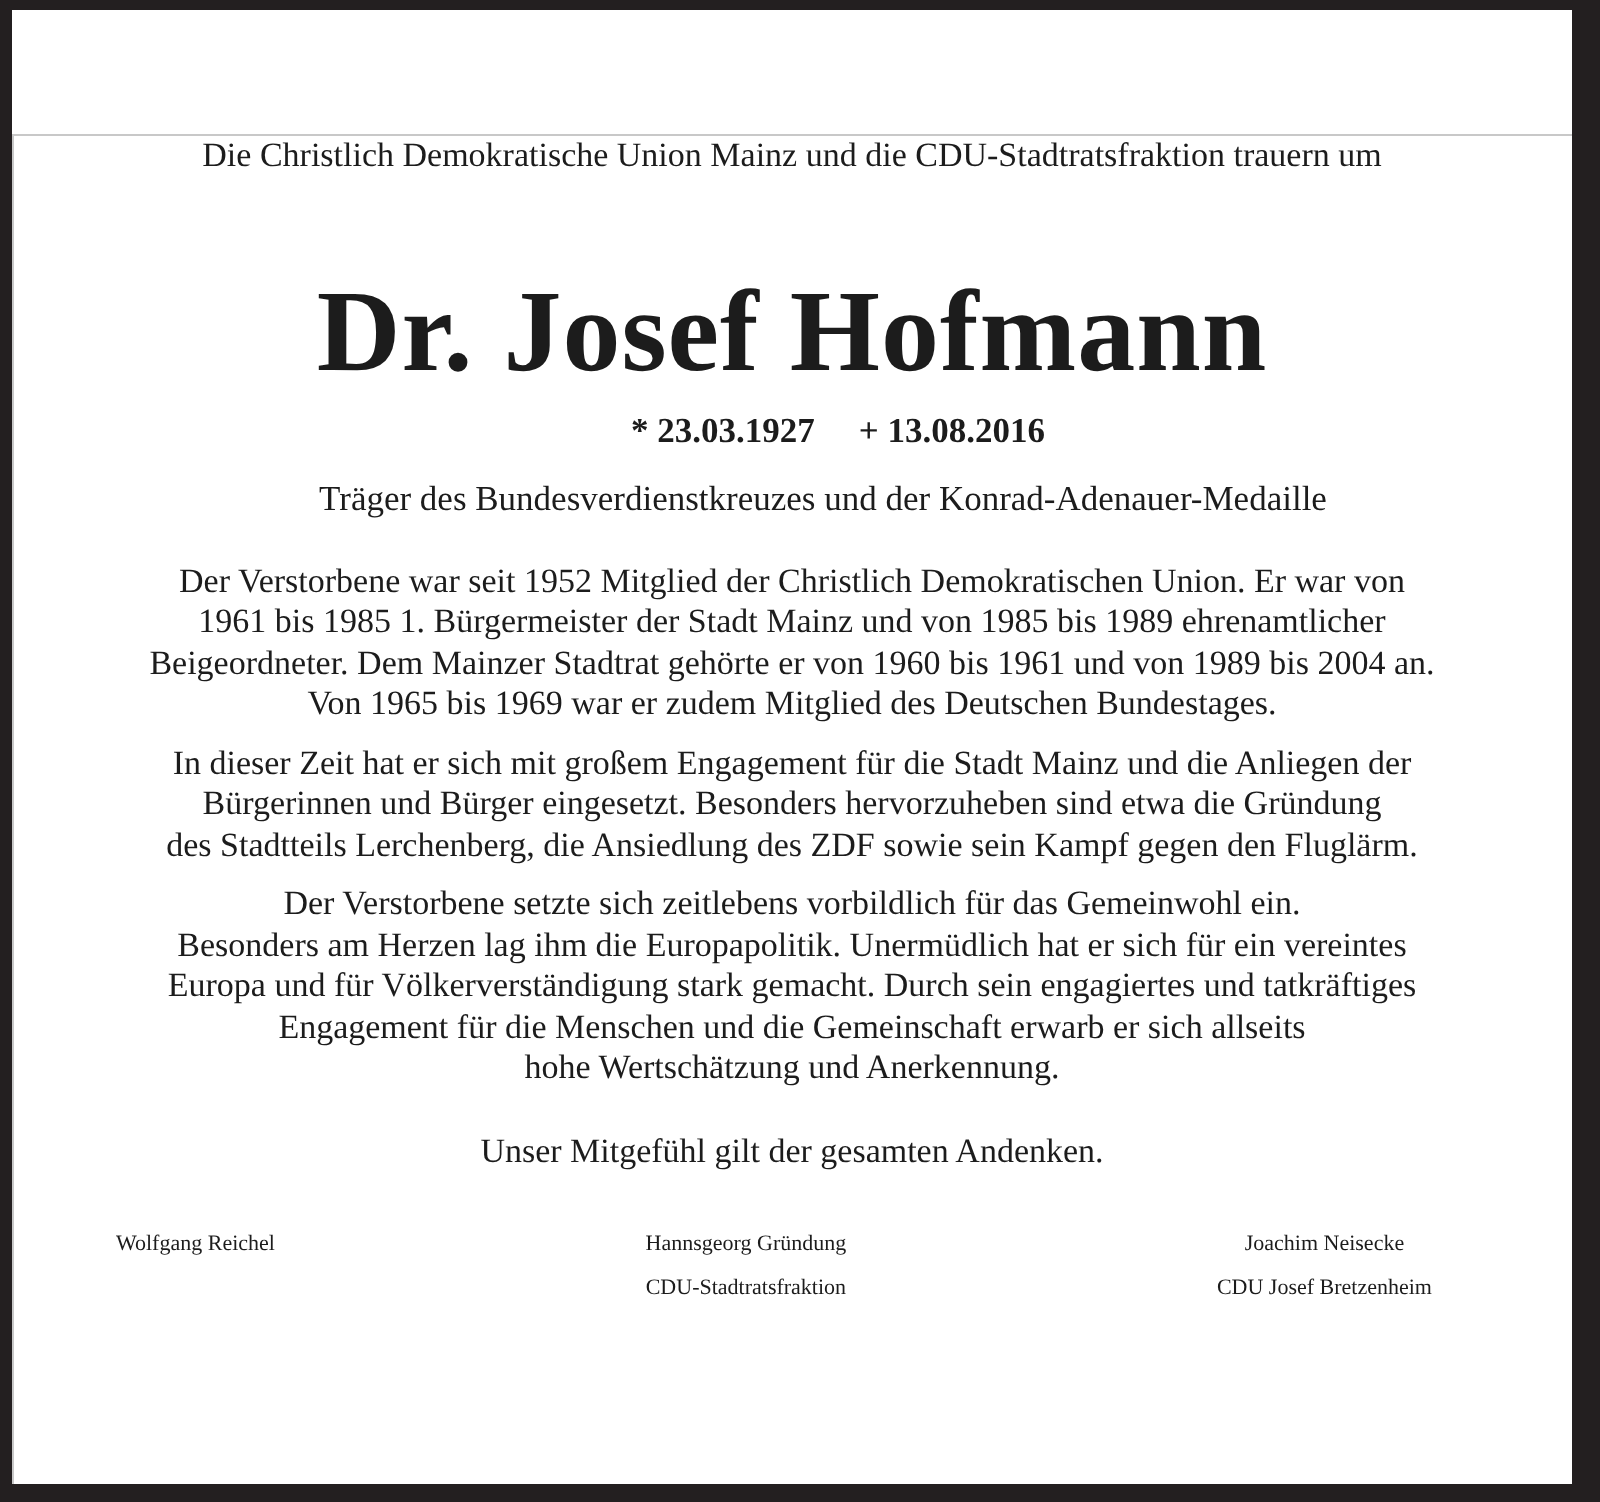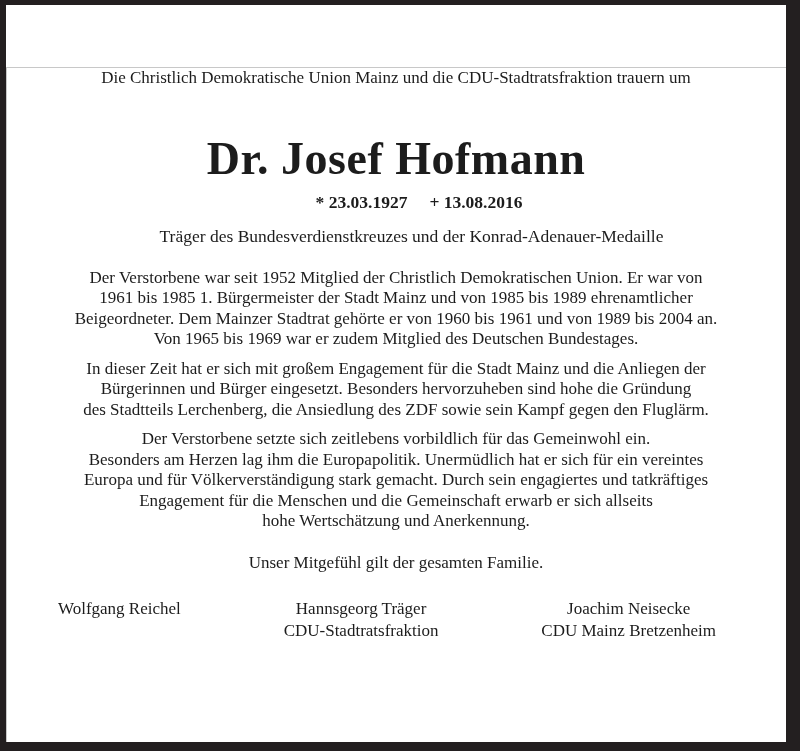--- a/index.html
+++ b/index.html
@@ -30,21 +30,21 @@
 
   .intro {
     margin-top: 62px;
     text-align: center;
     font-size: 17px;
     line-height: 21px;
   }
   .name {
     margin-top: 46px;
     text-align: center;
-    font-size: 46px;
+    font-size: 58px;
     font-weight: bold;
     letter-spacing: 0.5px;
     line-height: 1.1;
   }
   .dates {
     margin-top: 7px;
     text-align: center;
     font-size: 17.5px;
     font-weight: bold;
     padding-left: 46px;
@@ -71,21 +71,21 @@
     font-size: 17px;
   }
   .signatures {
     display: flex;
     justify-content: space-between;
     margin-top: 25px;
     padding: 0 70px 0 52px;
   }
   .signatory {
     text-align: center;
-    font-size: 17px;
+    font-size: 11px;
     line-height: 22px;
   }
 </style>
 </head>
 <body>
 
 <div class="page">
   <div class="frame-inner">
 
     <p class="intro">Die Christlich Demokratische Union Mainz und die CDU-Stadtratsfraktion trauern um</p>
@@ -97,43 +97,43 @@
     </p>
 
     <p class="honors">Träger des Bundesverdienstkreuzes und der Konrad-Adenauer-Medaille</p>
 
     <p class="body-para first">Der Verstorbene war seit 1952 Mitglied der Christlich Demokratischen Union. Er war von
 1961 bis 1985 1. Bürgermeister der Stadt Mainz und von 1985 bis 1989 ehrenamtlicher
 Beigeordneter. Dem Mainzer Stadtrat gehörte er von 1960 bis 1961 und von 1989 bis 2004 an.
 Von 1965 bis 1969 war er zudem Mitglied des Deutschen Bundestages.</p>
 
     <p class="body-para">In dieser Zeit hat er sich mit großem Engagement für die Stadt Mainz und die Anliegen der
-Bürgerinnen und Bürger eingesetzt. Besonders hervorzuheben sind hohe die Gründung
+Bürgerinnen und Bürger eingesetzt. Besonders hervorzuheben sind etwa die Gründung
 des Stadtteils Lerchenberg, die Ansiedlung des ZDF sowie sein Kampf gegen den Fluglärm.</p>
 
     <p class="body-para">Der Verstorbene setzte sich zeitlebens vorbildlich für das Gemeinwohl ein.
 Besonders am Herzen lag ihm die Europapolitik. Unermüdlich hat er sich für ein vereintes
 Europa und für Völkerverständigung stark gemacht. Durch sein engagiertes und tatkräftiges
 Engagement für die Menschen und die Gemeinschaft erwarb er sich allseits
 hohe Wertschätzung und Anerkennung.</p>
 
 
-    <p class="condolence">Unser Mitgefühl gilt der gesamten Familie.</p>
+    <p class="condolence">Unser Mitgefühl gilt der gesamten Andenken.</p>
 
     <div class="signatures">
 
       <div class="signatory">
         <div>Wolfgang Reichel</div>
       </div>
 
       <div class="signatory">
-        <div>Hannsgeorg Träger</div>
+        <div>Hannsgeorg Gründung</div>
         <div>CDU-Stadtratsfraktion</div>
       </div>
 
       <div class="signatory">
         <div>Joachim Neisecke</div>
-        <div>CDU Mainz Bretzenheim</div>
+        <div>CDU Josef Bretzenheim</div>
       </div>
 
     </div>
   </div>
 </div>
 
 </body></html>

